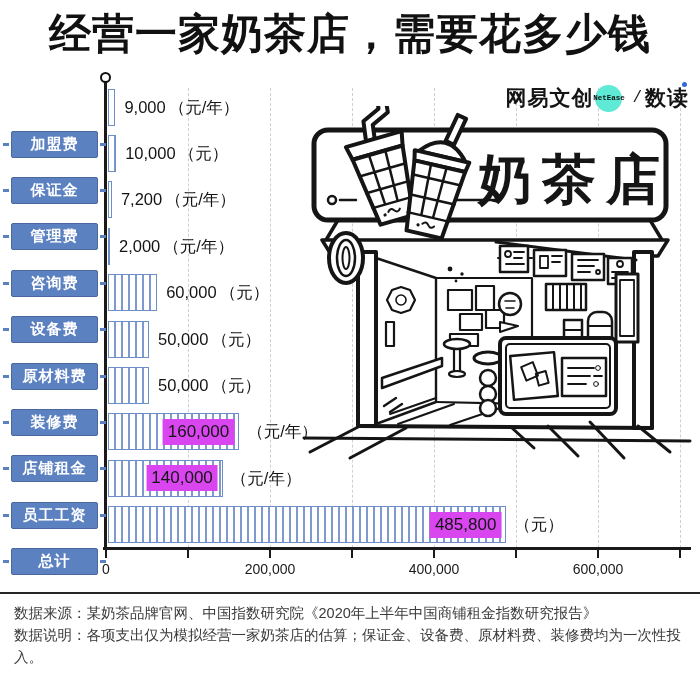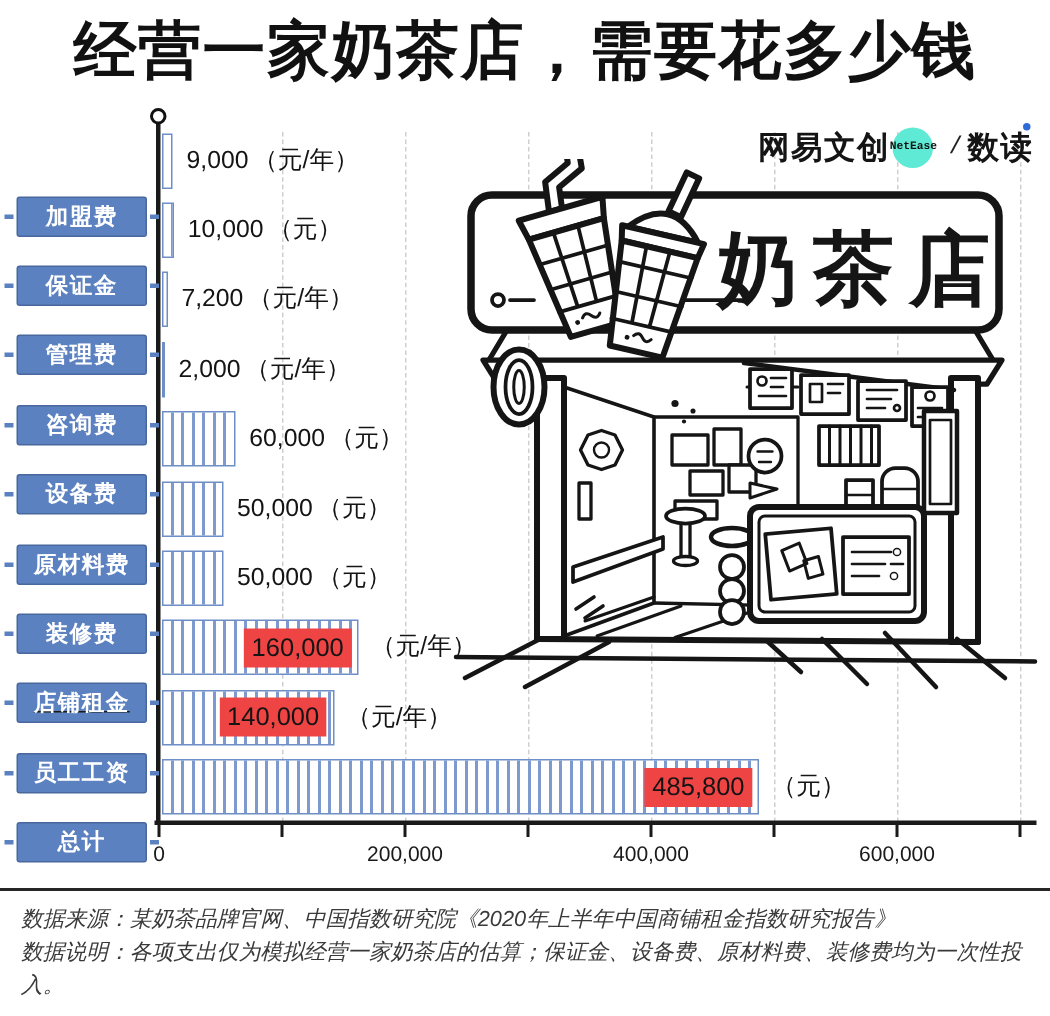--- a/index.html
+++ b/index.html
@@ -33,28 +33,28 @@
   .cat .dash{width:6px;height:3px;background:#5b81c0;flex:none;}
   .cat-box{flex:1;height:27px;background:#5b81c0;border:1px solid #49699e;border-radius:2px;
         color:#fff;font-weight:bold;font-size:15px;display:flex;align-items:center;
         justify-content:center;letter-spacing:1px;box-sizing:border-box;white-space:nowrap;}
 
   .bar{position:absolute;border:1.6px solid #6e8ec7;box-sizing:border-box;z-index:1;
         background:#fff repeating-linear-gradient(90deg,rgba(0,0,0,0) 0 5px,#7d99ce 5px 7px);}
   .val{position:absolute;font-size:16.5px;color:#141414;white-space:nowrap;z-index:2;
         height:27px;line-height:27px;}
   .val .unit{margin-left:3px;}
-  .val-in{position:absolute;font-size:17px;color:#141414;background:#ef4444;padding:0 5px;
+  .val-in{position:absolute;font-size:17px;color:#141414;background:#d946ef;padding:0 5px;
         height:26px;line-height:26px;white-space:nowrap;z-index:2;transform:translateX(-100%);}
 
   .illus{position:absolute;left:302px;top:106px;width:390px;height:356px;z-index:1;}
 
   .footer{position:absolute;top:592px;left:0;width:700px;border-top:2px solid #262626;
         box-sizing:border-box;padding:9px 14px 0 14px;font-size:14.5px;color:#3a3a3a;
-        line-height:1.5;background:#fff;font-style:italic;}
+        line-height:1.5;background:#fff;}
   .footer p{margin:0;}
 </style>
 </head>
 <body>
 
 <div class="page">
 
   <div class="title">经营一家奶茶店，需要花多少钱</div>
 
   <div class="logo">
@@ -263,21 +263,21 @@
       </div>
       <div class="bar" style="left: 108px; top: 320.5px; width: 41px; height: 37px;"></div>
       <div class="val" style="left: 158px; top: 325.5px;"><span>50,000</span><span class="unit">（元）</span></div>
       <div class="cat" style="top: 371.9px;">
         <span class="dash"></span>
         <span class="cat-box">装修费</span>
         <span class="dash"></span>
       </div>
       <div class="bar" style="left: 108px; top: 366.9px; width: 41px; height: 37px;"></div>
       <div class="val" style="left: 158px; top: 371.9px;"><span>50,000</span><span class="unit">（元）</span></div>
-      <div class="cat" style="top: 418.3px; text-decoration: underline;">
+      <div class="cat" style="top: 418.3px;">
         <span class="dash"></span>
         <span class="cat-box">店铺租金</span>
         <span class="dash"></span>
       </div>
       <div class="bar" style="left: 108px; top: 413.3px; width: 131.2px; height: 37px;"></div>
       <div class="val-in" style="left: 234.2px; top: 418.8px;">160,000</div>
       <div class="val" style="left: 247.2px; top: 418.3px;">（元/年）</div>
       <div class="cat" style="top: 464.7px;">
         <span class="dash"></span>
         <span class="cat-box">员工工资</span>

